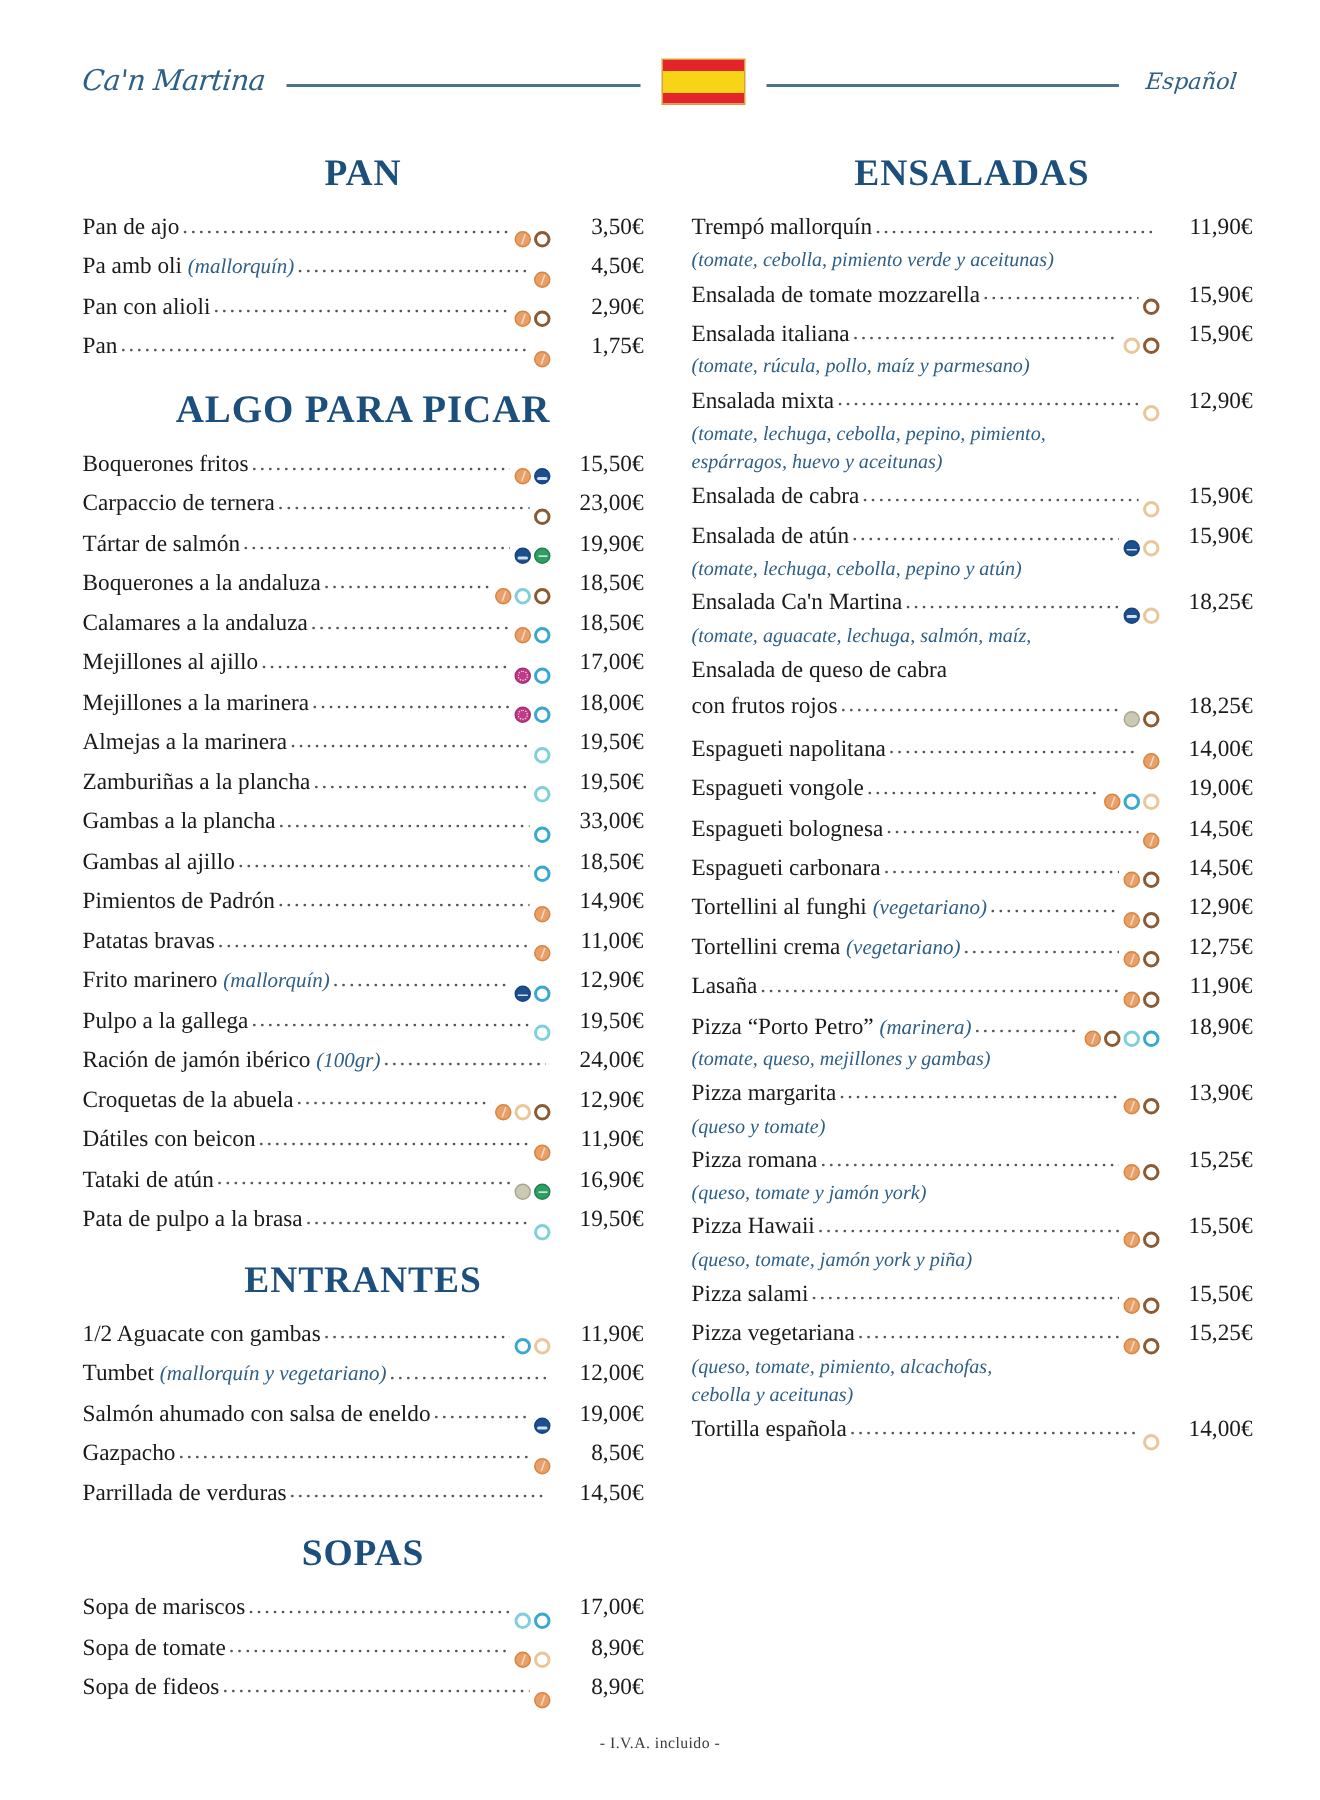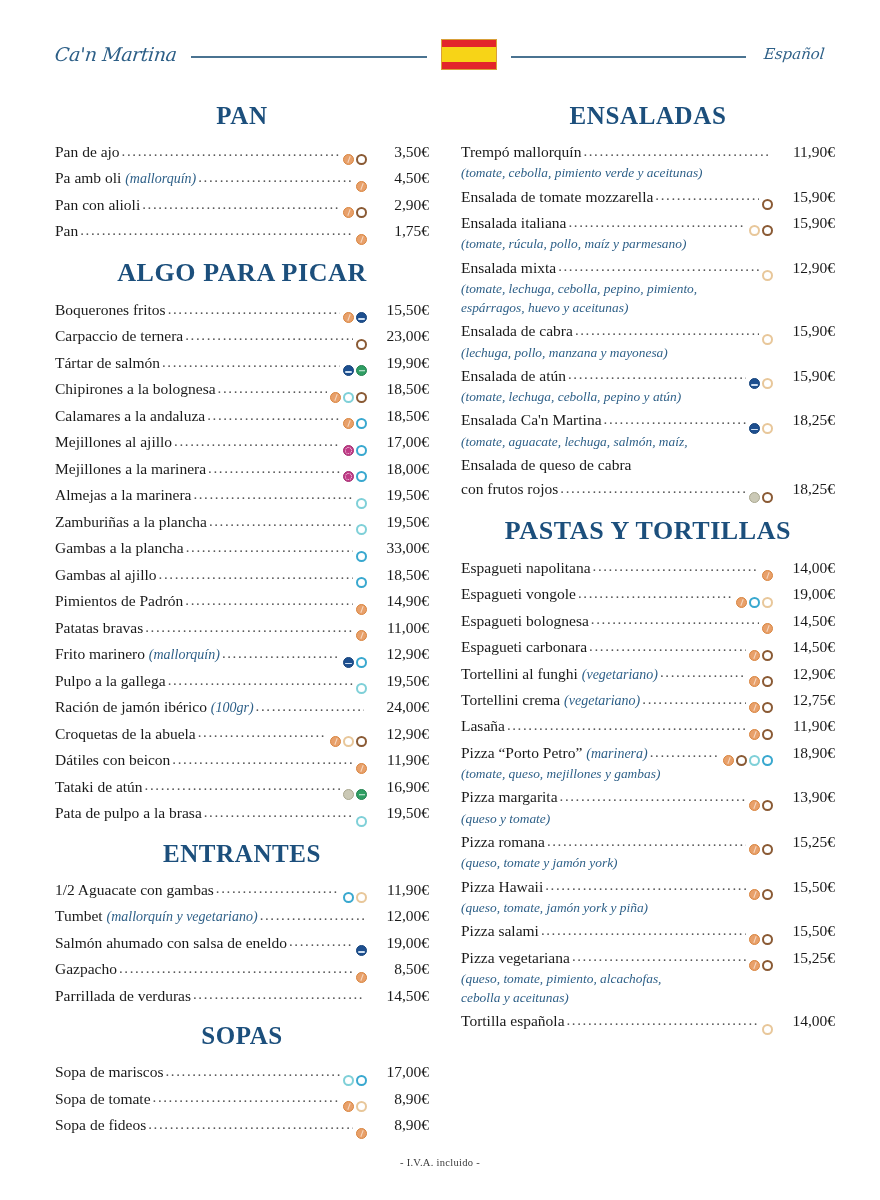--- a/index.html
+++ b/index.html
@@ -336,21 +336,21 @@
               <span class="dots"></span>
               <span class="icons">
                 <span class="aicon fish"></span>
                 <span class="aicon soy"></span>
               </span>
               <span class="price">19,90€</span>
             </div>
           </div>
           <div class="item">
             <div class="item-line">
-              <span class="item-name">Chipirones a la bolognesa</span>
+              <span class="item-name">Boquerones a la andaluza</span>
               <span class="dots"></span>
               <span class="icons">
                 <span class="aicon gluten"></span>
                 <span class="aicon mollusc"></span>
                 <span class="aicon milk"></span>
               </span>
               <span class="price">18,50€</span>
             </div>
           </div>
           <div class="item">
@@ -659,23 +659,20 @@
           </div>
           <div class="item">
             <div class="item-line">
               <span class="item-name">Ensalada de cabra</span>
               <span class="dots"></span>
               <span class="icons">
                 <span class="aicon egg"></span>
               </span>
               <span class="price">15,90€</span>
             </div>
-            <div class="item-desc">
-              <span class="l2">(lechuga, pollo, manzana y mayonesa)</span>
-            </div>
           </div>
           <div class="item">
             <div class="item-line">
               <span class="item-name">Ensalada de atún</span>
               <span class="dots"></span>
               <span class="icons">
                 <span class="aicon fish"></span>
                 <span class="aicon egg"></span>
               </span>
               <span class="price">15,90€</span>
@@ -705,21 +702,20 @@
               <span class="dots"></span>
               <span class="icons">
                 <span class="aicon sesame"></span>
                 <span class="aicon milk"></span>
               </span>
               <span class="price">18,25€</span>
             </div>
           </div>
         </div>
         <div class="section">
-          <div class="section-title big">PASTAS Y TORTILLAS</div>
           <div class="item">
             <div class="item-line">
               <span class="item-name">Espagueti napolitana</span>
               <span class="dots"></span>
               <span class="icons">
                 <span class="aicon gluten"></span>
               </span>
               <span class="price">14,00€</span>
             </div>
           </div>

